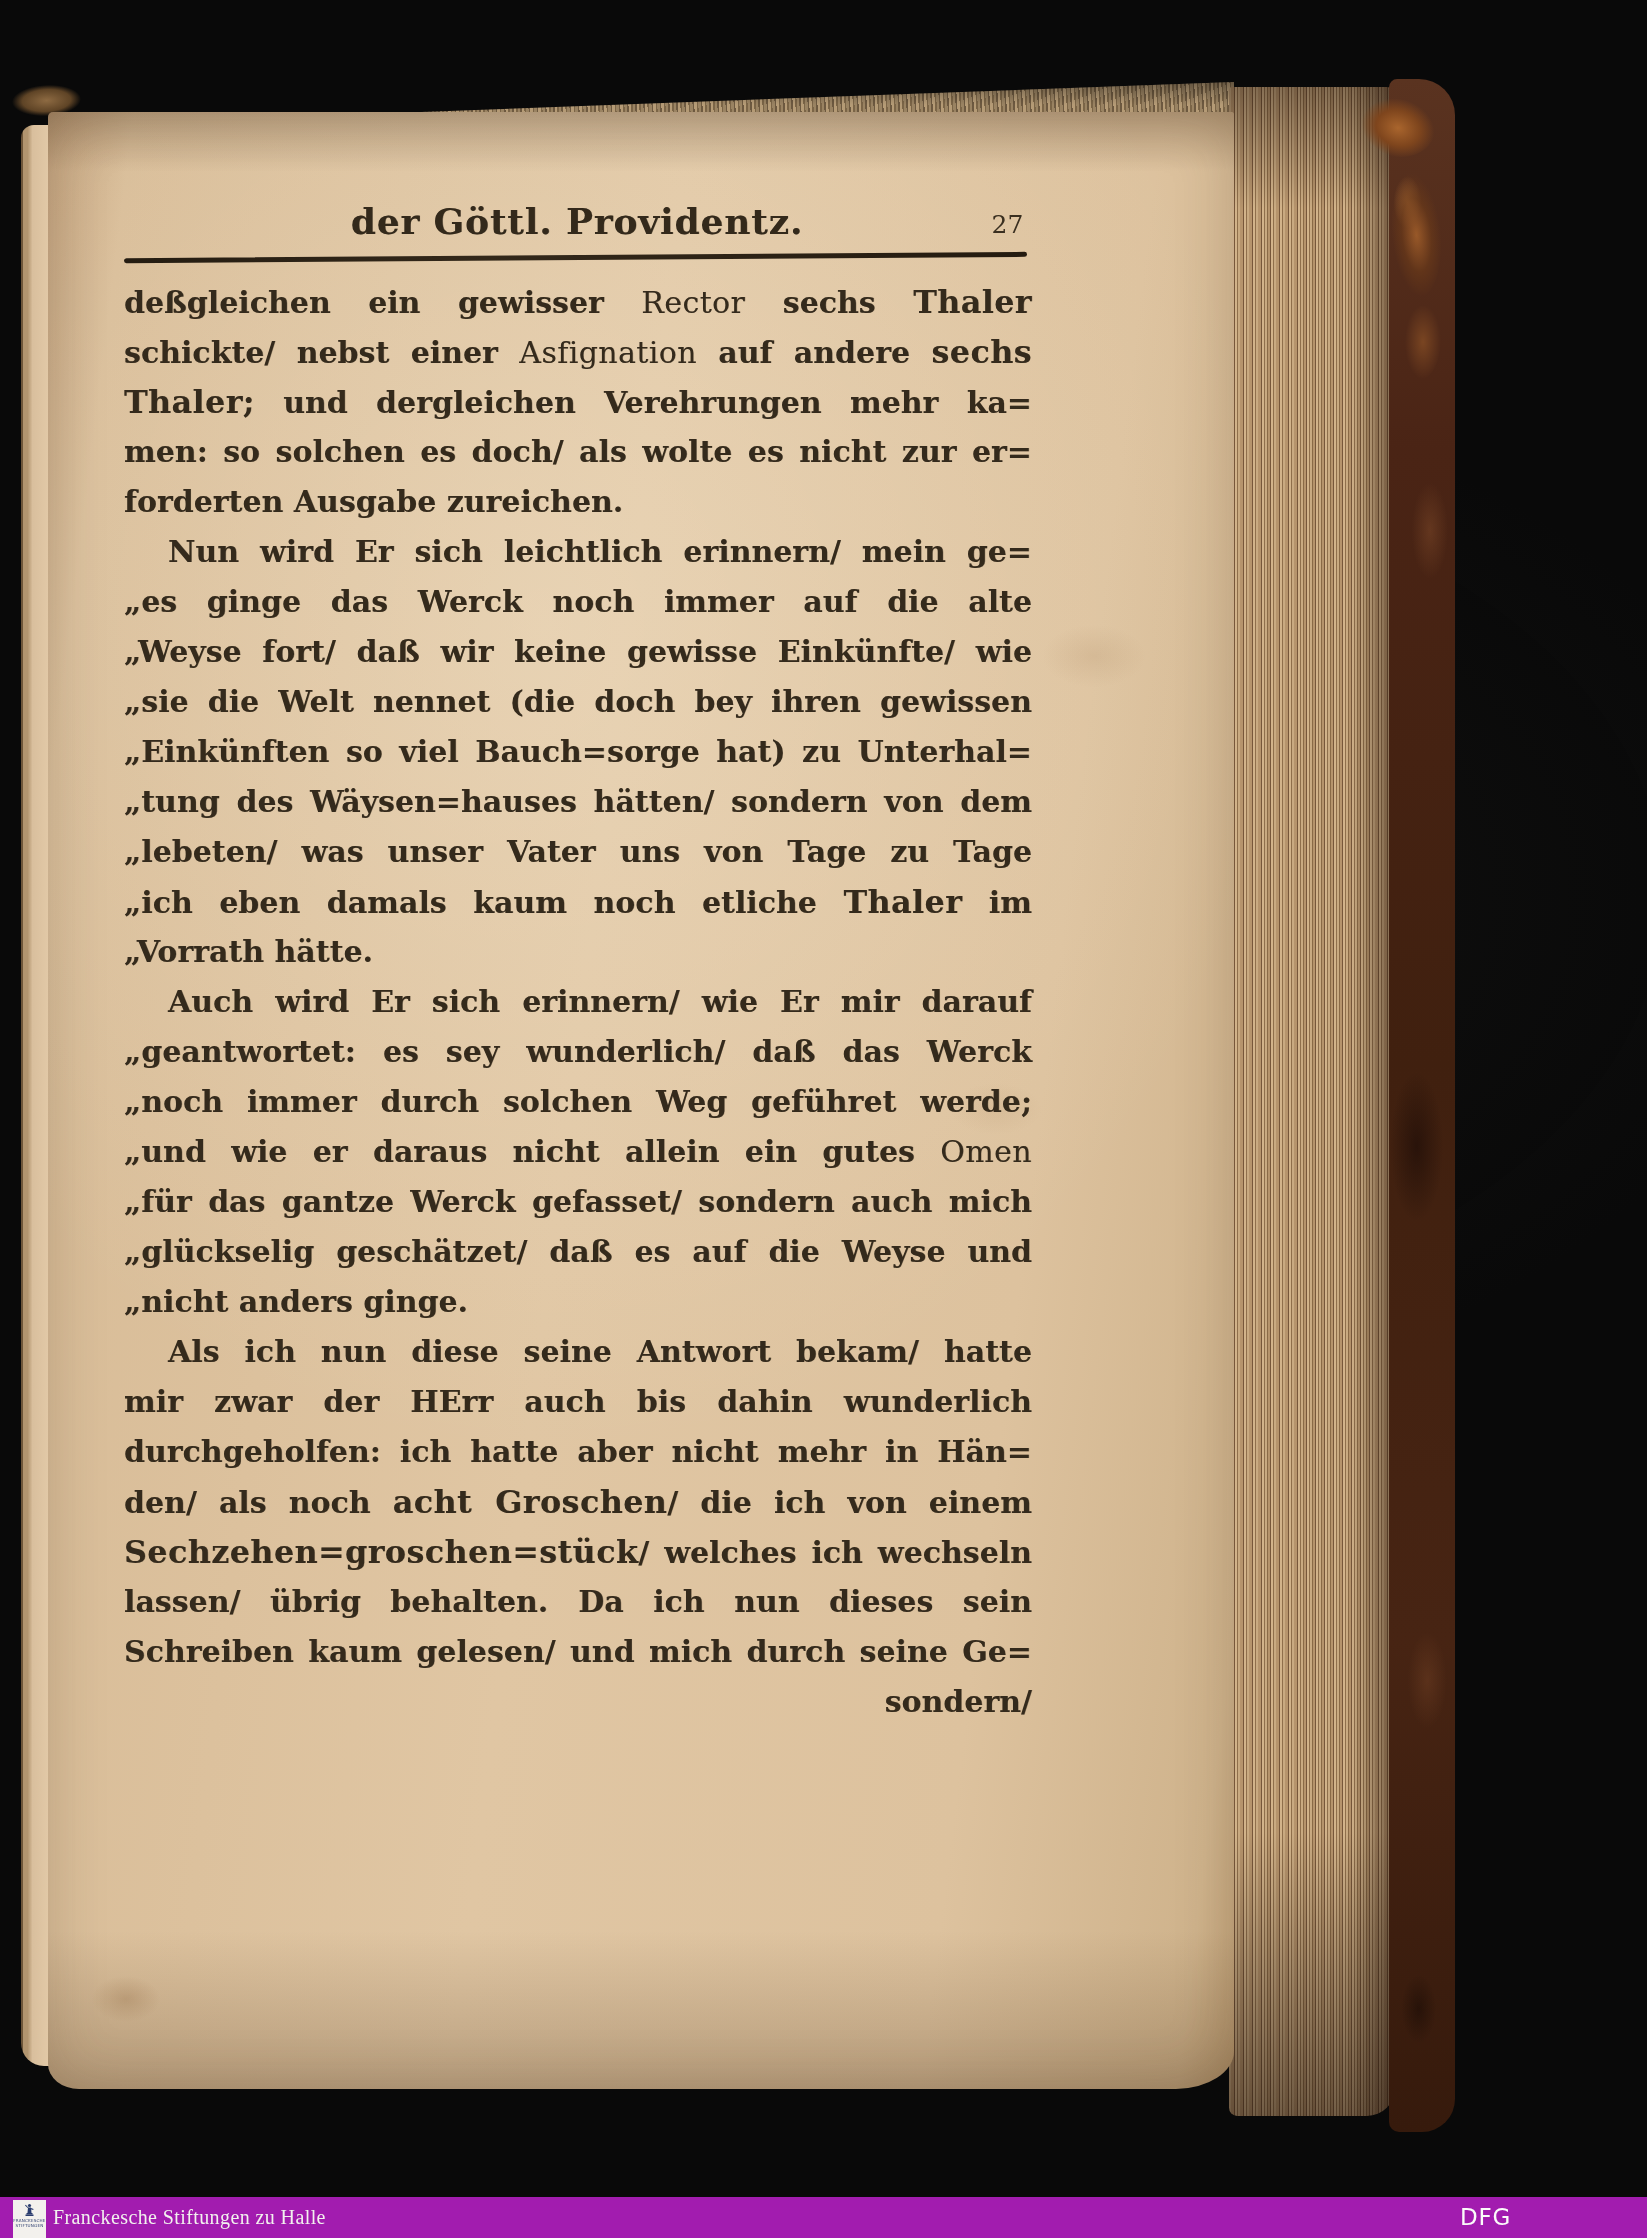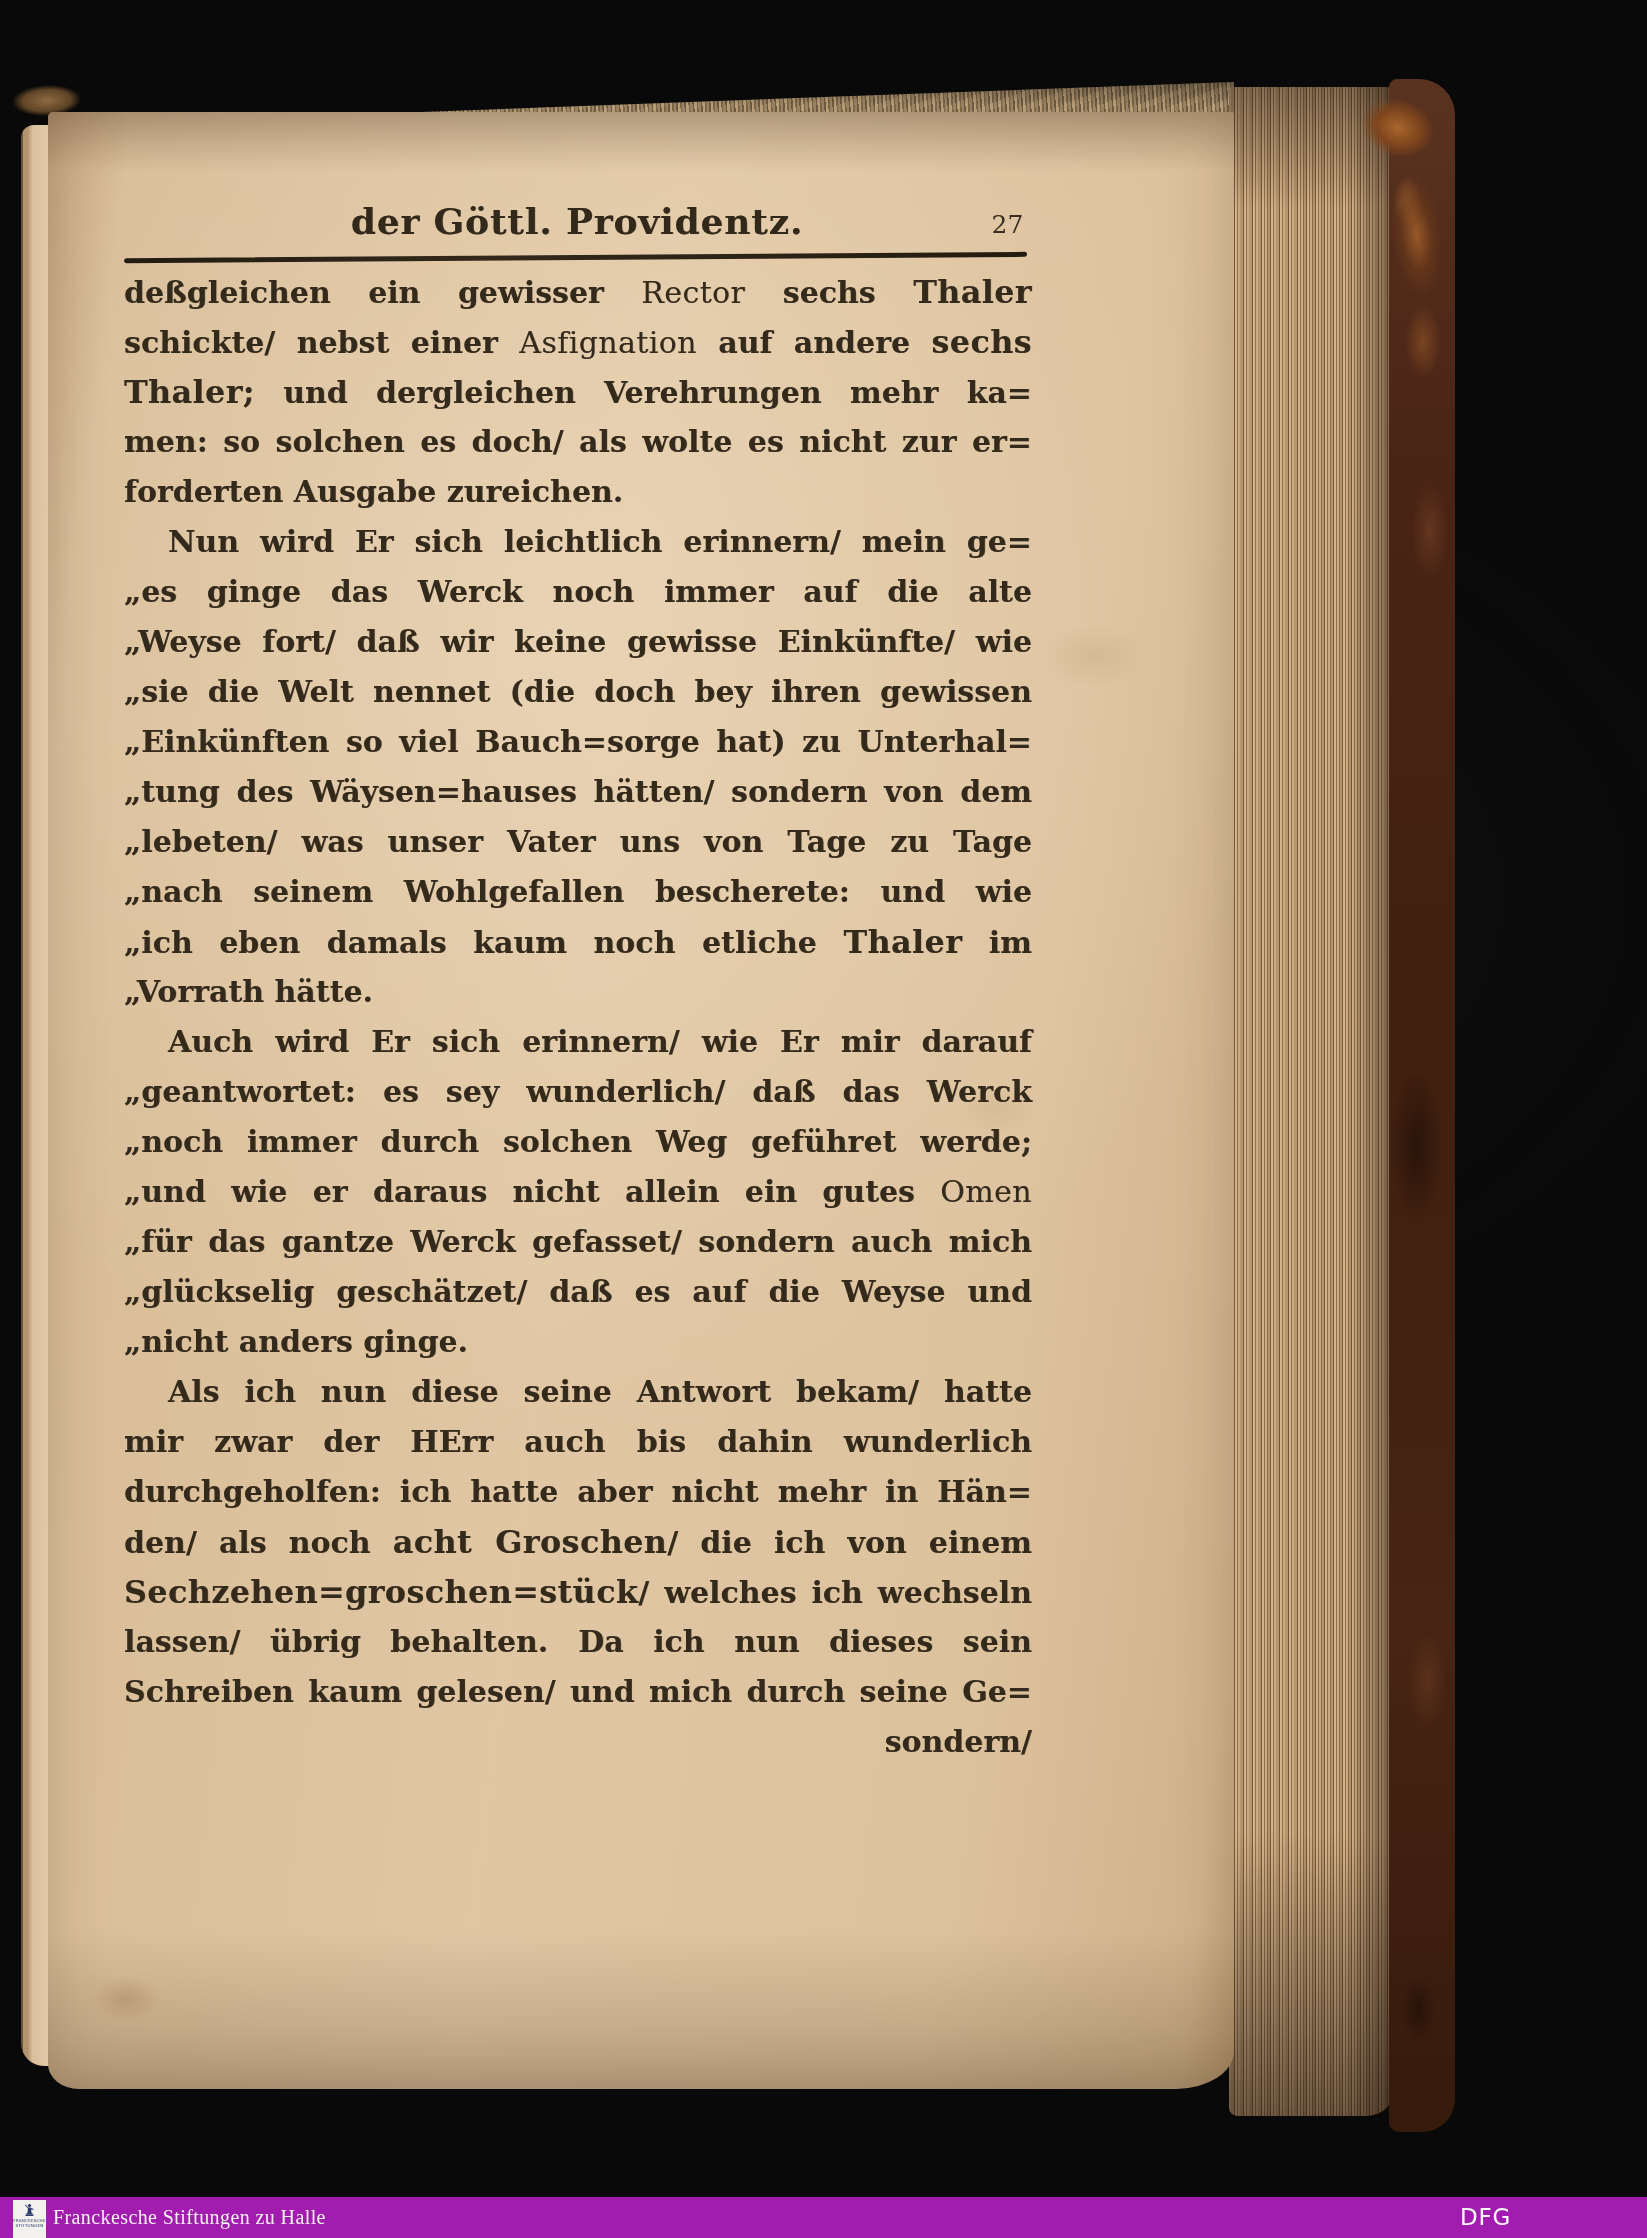--- a/index.html
+++ b/index.html
@@ -78,21 +78,21 @@
   }
   #page-number{
     position:absolute;right:6.6px;top:10px;font-size:25px;font-weight:normal;color:#3a2f20;
   }
   #header-rule{
     position:absolute;left:124px;top:255px;width:903px;height:5px;border-radius:2.5px;
     background:linear-gradient(90deg,#241c11,#33281a 40%,#241b10);
     transform:rotate(-0.4deg);
   }
   #lines{
-    position:absolute;left:124px;top:267px;width:908px;color:#342a1c;
+    position:absolute;left:124px;top:277px;width:908px;color:#342a1c;
     font-size:30px;
   }
   .line{height:50px;line-height:50px;white-space:nowrap;
     text-shadow:0.4px 0.4px 0.5px rgba(40,30,15,0.35);}
   .line.j{text-align:justify;text-align-last:justify;}
   .line.l{text-align:left;}
   .line.r{text-align:right;}
   .line.ind{padding-left:44px;}
   .seg-f{font-weight:bold;}
   .seg-a{font-weight:normal;letter-spacing:0.4px;}
@@ -143,21 +143,20 @@
     <div class="line j"><span class="seg-e">Thaler;</span><span class="seg-f"> und dergleichen Verehrungen mehr ka=</span></div>
     <div class="line j"><span class="seg-f">men: so solchen es doch/ als wolte es nicht zur er=</span></div>
     <div class="line l"><span class="seg-f">forderten Ausgabe zureichen.</span></div>
     <div class="line j ind"><span class="seg-f">Nun wird Er sich leichtlich erinnern/ mein ge=</span></div>
     <div class="line j"><span class="seg-f">„es ginge das Werck noch immer auf die alte</span></div>
     <div class="line j"><span class="seg-f">„Weyse fort/ daß wir keine gewisse Einkünfte/ wie</span></div>
     <div class="line j"><span class="seg-f">„sie die Welt nennet (die doch bey ihren gewissen</span></div>
     <div class="line j"><span class="seg-f">„Einkünften so viel Bauch=sorge hat) zu Unterhal=</span></div>
     <div class="line j"><span class="seg-f">„tung des Wäysen=hauses hätten/ sondern von dem</span></div>
     <div class="line j"><span class="seg-f">„lebeten/ was unser Vater uns von Tage zu Tage</span></div>
-    <div class="line j"><span class="seg-f">„nach seinem Wohlgefallen bescherete: und wie</span></div>
     <div class="line j"><span class="seg-f">„ich eben damals kaum noch etliche </span><span class="seg-e">Thaler</span><span class="seg-f"> im</span></div>
     <div class="line l"><span class="seg-f">„Vorrath hätte.</span></div>
     <div class="line j ind"><span class="seg-f">Auch wird Er sich erinnern/ wie Er mir darauf</span></div>
     <div class="line j"><span class="seg-f">„geantwortet: es sey wunderlich/ daß das Werck</span></div>
     <div class="line j"><span class="seg-f">„noch immer durch solchen Weg geführet werde;</span></div>
     <div class="line j"><span class="seg-f">„und wie er daraus nicht allein ein gutes </span><span class="seg-a">Omen</span></div>
     <div class="line j"><span class="seg-f">„für das gantze Werck gefasset/ sondern auch mich</span></div>
     <div class="line j"><span class="seg-f">„glückselig geschätzet/ daß es auf die Weyse und</span></div>
     <div class="line l"><span class="seg-f">„nicht anders ginge.</span></div>
     <div class="line j ind"><span class="seg-f">Als ich nun diese seine Antwort bekam/ hatte</span></div>

